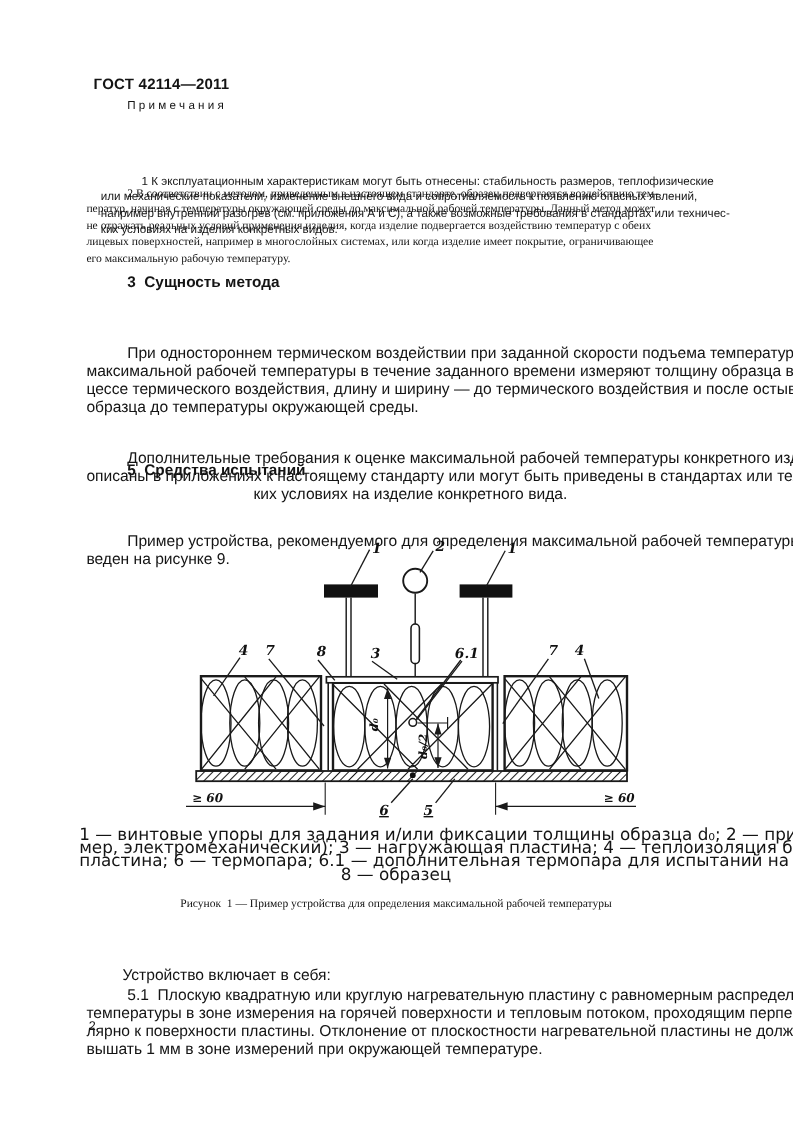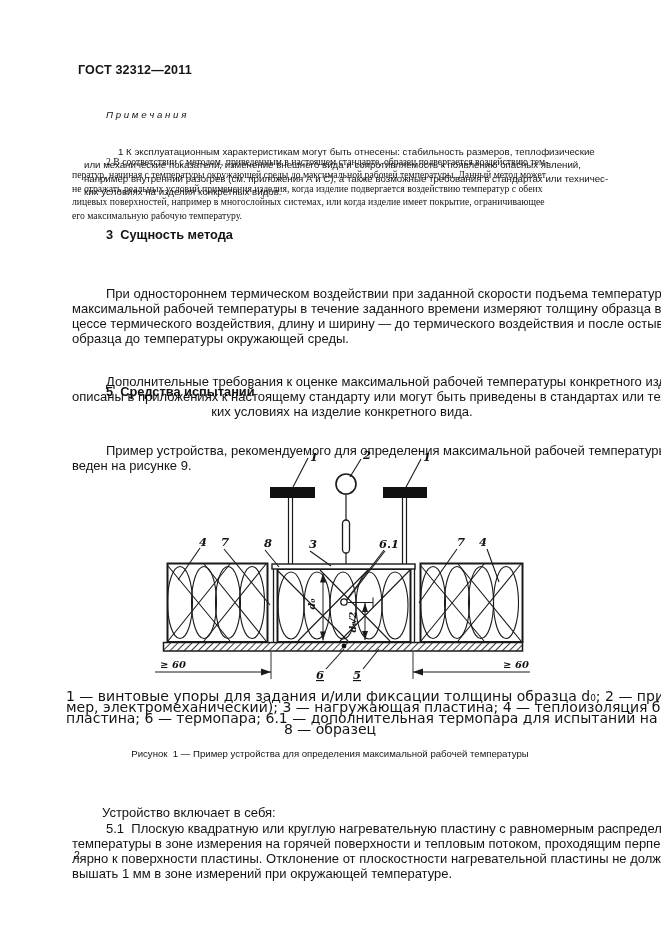--- a/index.html
+++ b/index.html
@@ -6,37 +6,37 @@
   .page{position:relative;width:661px;height:936px;background:#ffffff;color:#141414;
         font-family:"Liberation Sans","DejaVu Sans",sans-serif;overflow:hidden;}
   .abs{position:absolute;}
   .hdr{font-weight:bold;font-size:12.5px;letter-spacing:.2px;}
   .note{font-size:9.7px;line-height:13.4px;white-space:pre;}
   .bodytxt{font-size:13px;line-height:15.1px;white-space:pre;margin-top:34px;}
   .ind{text-indent:34px;}
   .h2{font-weight:bold;font-size:12.8px;white-space:pre;}
   .legend{font-size:14px;line-height:11.1px;white-space:pre;text-align:center;
           font-family:"DejaVu Sans",sans-serif;}
-  .figcap{font-size:9.6px;white-space:pre;text-align:center;}
+  .figcap{font-size:9.6px;white-space:pre;text-align:center;font-family:Liberation Serif, serif;}
   .pagenum{font-size:10.5px;}
   svg .ln{stroke:#1a1a1a;fill:none;}
   svg text{fill:#111;}
   .flbl{font-family:"DejaVu Serif",serif;font-style:italic;font-weight:bold;font-size:11.5px;}
   .flbl-u{text-decoration:underline;}
   .fdim{font-family:"DejaVu Serif",serif;font-style:italic;font-weight:bold;font-size:10px;}
   .frot{font-family:"DejaVu Serif",serif;font-style:italic;font-weight:bold;font-size:9.5px;}
 </style>
 </head>
 <body>
 
 <div class="page">
 
-  <div class="abs hdr" style="left:78px;top:63px;">ГОСТ 32312—2011</div>
+  <div class="abs hdr" style="left:78px;top:63px;">ГОСТ 42114—2011</div>
 
-  <div class="abs note ind" style="left:72px;top:108px;width:528px;font-style:italic;">П р и м е ч а н и я</div>
+  <div class="abs note ind" style="left:72px;top:82px;width:528px;">П р и м е ч а н и я</div>
   <div class="abs note ind" style="left:84px;top:108px;width:540px;margin-top:37px;">1 К эксплуатационным характеристикам могут быть отнесены: стабильность размеров, теплофизические
 или механические показатели, изменение внешнего вида и сопротивляемость к появлению опасных явлений,
 например внутренний разогрев (см. приложения А и С), а также возможные требования в стандартах или техничес-
 ких условиях на изделия конкретных видов.</div>
   <div class="abs note ind" style="left:72px;top:155px;width:540px;font-family:Liberation Serif, serif;">2 В соответствии с методом, приведенным в настоящем стандарте, образец подвергается воздействию тем-
 ператур, начиная с температуры окружающей среды до максимальной рабочей температуры. Данный метод может
 не отражать реальных условий применения изделия, когда изделие подвергается воздействию температур с обеих
 лицевых поверхностей, например в многослойных системах, или когда изделие имеет покрытие, ограничивающее
 его максимальную рабочую температуру.</div>
 

